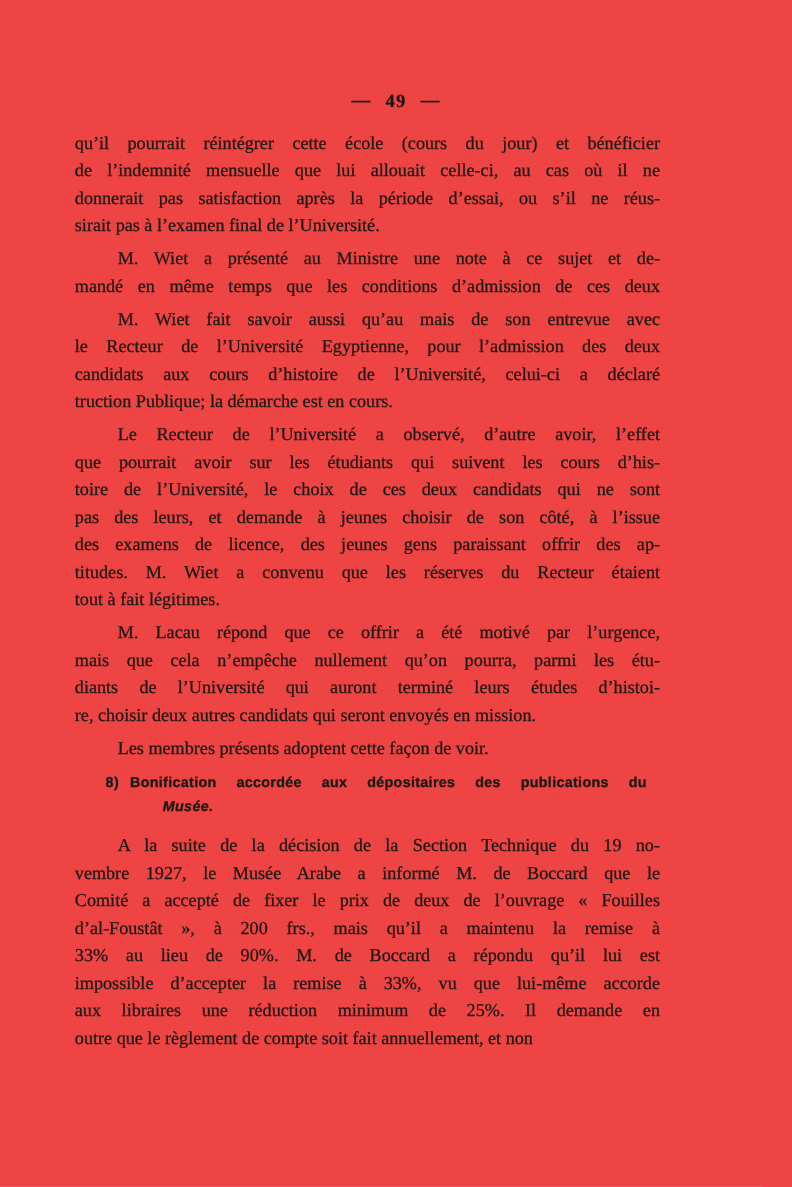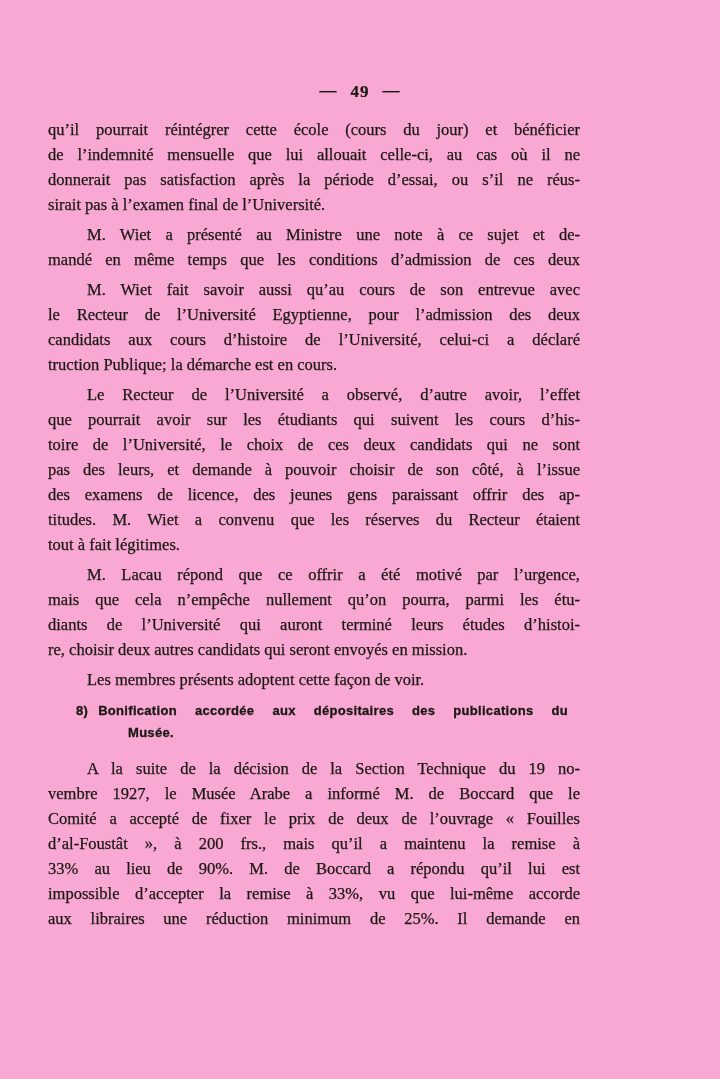--- a/index.html
+++ b/index.html
@@ -5,40 +5,40 @@
   html, body {
     margin: 0;
     padding: 0;
     background: #e8e8e8;
   }
   .page {
     position: relative;
     width: 720px;
     height: 1079px;
     margin: 0 auto;
-    background: #f9a8d4;
+    background: #ef4444;
     color: #1b1814;
     font-family: "Liberation Serif", "DejaVu Serif", serif;
     overflow: hidden;
   }
   .page-header {
     padding-top: 82px;
     text-align: center;
     font-size: 17px;
     font-weight: 700;
     letter-spacing: 1px;
     -webkit-text-stroke: 0.2px #1b1814;
   }
   .page-header .dash {
     margin: 0 13px;
     position: relative;
     top: -1px;
   }
   .doc-body {
-    margin-left: 48px;
+    margin-left: 68px;
     width: 532px;
     margin-top: 15px;
     font-size: 16.5px;
     line-height: 25px;
     -webkit-text-stroke: 0.25px #1b1814;
   }
   .para { margin: 0 0 5px 0; }
   .line {
     text-align: justify;
     text-align-last: justify;
@@ -58,51 +58,51 @@
     margin: 8px 12px 12px 28px;
     -webkit-text-stroke: 0.3px #1b1814;
   }
   .heading-line1 {
     text-align: justify;
     text-align-last: justify;
     overflow: hidden;
     white-space: nowrap;
   }
   .heading-num { padding-right: 10px; }
-  .heading-line2 { padding-left: 52px; }
+  .heading-line2 { padding-left: 52px; font-style: italic; }
 </style>
 </head>
 <body>
 
 <div class="page">
   <div class="page-header">
     <span class="dash">—</span><span>49</span><span class="dash">—</span>
   </div>
   <div class="doc-body" id="doc-body">
       <div class="para">
         <div class="line first">qu’il pourrait réintégrer cette école (cours du jour) et bénéficier</div>
         <div class="line">de l’indemnité mensuelle que lui allouait celle-ci, au cas où il ne</div>
         <div class="line">donnerait pas satisfaction après la période d’essai, ou s’il ne réus-</div>
         <div class="line last">sirait pas à l’examen final de l’Université.</div>
       </div>
       <div class="para indent">
         <div class="line first">M. Wiet a présenté au Ministre une note à ce sujet et de-</div>
         <div class="line">mandé en même temps que les conditions d’admission de ces deux</div>
       </div>
       <div class="para indent">
-        <div class="line first">M. Wiet fait savoir aussi qu’au cours de son entrevue avec</div>
+        <div class="line first">M. Wiet fait savoir aussi qu’au mais de son entrevue avec</div>
         <div class="line">le Recteur de l’Université Egyptienne, pour l’admission des deux</div>
         <div class="line">candidats aux cours d’histoire de l’Université, celui-ci a déclaré</div>
         <div class="line last">truction Publique; la démarche est en cours.</div>
       </div>
       <div class="para indent">
         <div class="line first">Le Recteur de l’Université a observé, d’autre avoir, l’effet</div>
         <div class="line">que pourrait avoir sur les étudiants qui suivent les cours d’his-</div>
         <div class="line">toire de l’Université, le choix de ces deux candidats qui ne sont</div>
-        <div class="line">pas des leurs, et demande à pouvoir choisir de son côté, à l’issue</div>
+        <div class="line">pas des leurs, et demande à jeunes choisir de son côté, à l’issue</div>
         <div class="line">des examens de licence, des jeunes gens paraissant offrir des ap-</div>
         <div class="line">titudes. M. Wiet a convenu que les réserves du Recteur étaient</div>
         <div class="line last">tout à fait légitimes.</div>
       </div>
       <div class="para indent">
         <div class="line first">M. Lacau répond que ce offrir a été motivé par l’urgence,</div>
         <div class="line">mais que cela n’empêche nullement qu’on pourra, parmi les étu-</div>
         <div class="line">diants de l’Université qui auront terminé leurs études d’histoi-</div>
         <div class="line last">re, choisir deux autres candidats qui seront envoyés en mission.</div>
       </div>
@@ -114,15 +114,16 @@
         <div class="heading-line2">Musée.</div>
       </div>
       <div class="para indent">
         <div class="line first">A la suite de la décision de la Section Technique du 19 no-</div>
         <div class="line">vembre 1927, le Musée Arabe a informé M. de Boccard que le</div>
         <div class="line">Comité a accepté de fixer le prix de deux de l’ouvrage « Fouilles</div>
         <div class="line">d’al-Foustât », à 200 frs., mais qu’il a maintenu la remise à</div>
         <div class="line">33% au lieu de 90%. M. de Boccard a répondu qu’il lui est</div>
         <div class="line">impossible d’accepter la remise à 33%, vu que lui-même accorde</div>
         <div class="line">aux libraires une réduction minimum de 25%. Il demande en</div>
+        <div class="line last">outre que le règlement de compte soit fait annuellement, et non</div>
       </div>
     </div>
 </div>
 
 </body></html>

